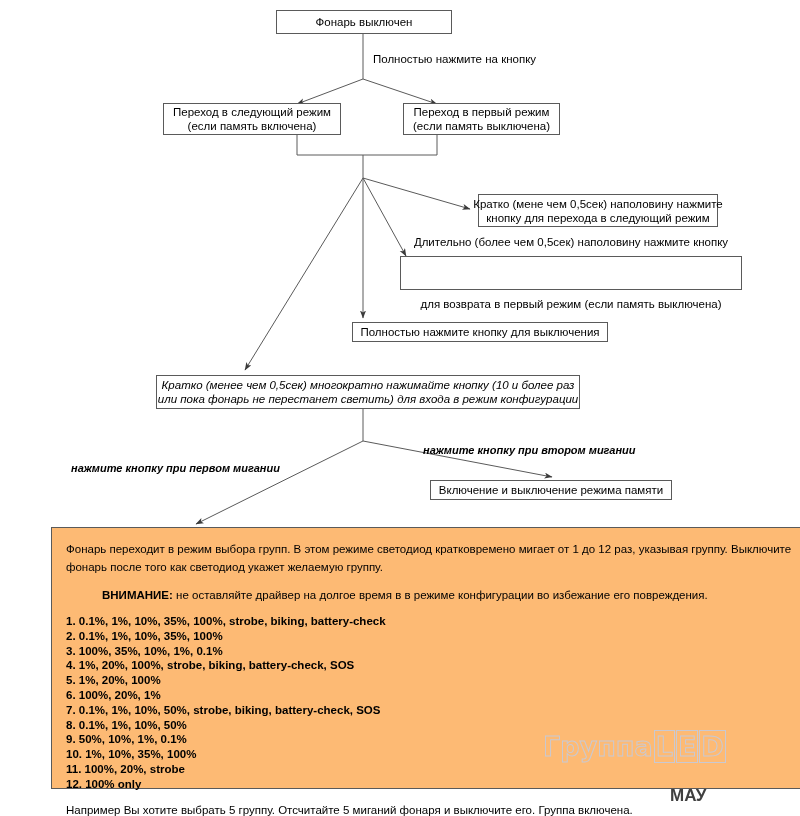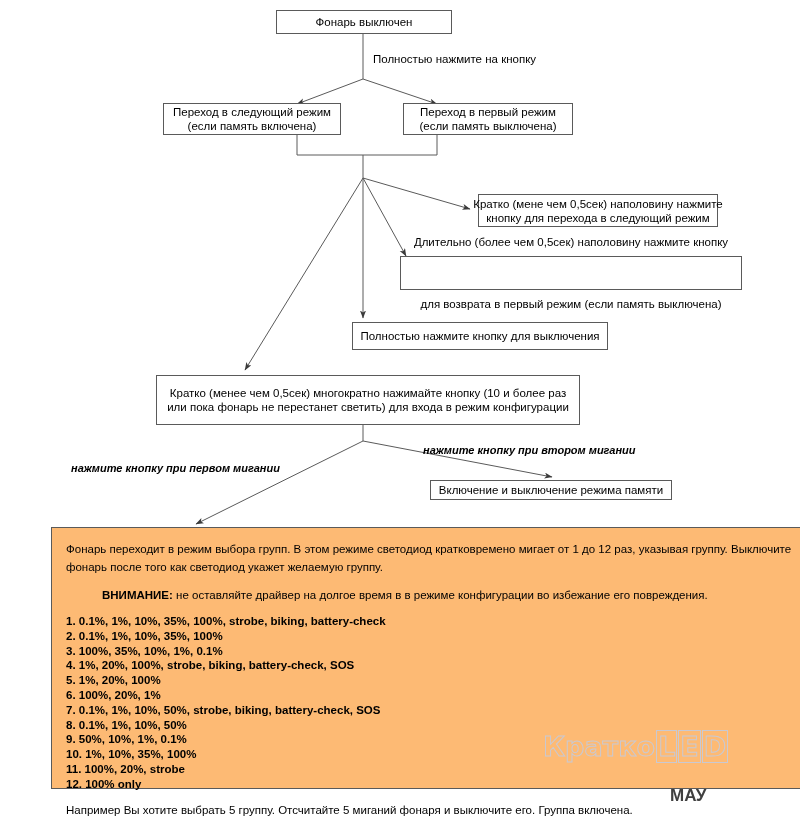--- a/index.html
+++ b/index.html
@@ -165,40 +165,40 @@
     <span class="ln">Фонарь выключен</span>
   </div>
 
   <div class="edge-label" style="left:373px; top:52px;">Полностью нажмите на кнопку</div>
 
   <div class="node" style="left:163px; top:103px; width:178px; height:32px;">
     <span class="ln">Переход в следующий режим</span>
     <span class="ln">(если память включена)</span>
   </div>
 
-  <div class="node" style="left:403px; top:103px; width:170px; height:32px;">
+  <div class="node" style="left:403px; top:103px; width:157px; height:32px;">
     <span class="ln">Переход в первый режим</span>
     <span class="ln">(если память выключена)</span>
   </div>
 
   <div class="node" style="left:478px; top:194px; width:240px; height:33px;">
     <span class="ln">Кратко (мене чем 0,5сек) наполовину нажмите</span>
     <span class="ln">кнопку для перехода в следующий режим</span>
   </div>
 
   <div class="node" style="left:400px; top:256px; width:342px; height:34px;gap:48px;">
     <span class="ln">Длительно (более чем 0,5сек) наполовину нажмите кнопку</span>
     <span class="ln">для возврата в первый режим (если память выключена)</span>
   </div>
 
-  <div class="node" style="left:352px; top:322px; width:256px; height:28px;">
+  <div class="node" style="left:352px; top:322px; width:256px; height:20px;">
     <span class="ln">Полностью нажмите кнопку для выключения</span>
   </div>
 
-  <div class="node" style="left:156px; top:375px; width:424px; height:50px;">
+  <div class="node" style="left:156px; top:375px; width:424px; height:34px;font-style:italic;">
     <span class="ln">Кратко (менее чем 0,5сек) многократно нажимайте кнопку (10 и более раз</span>
     <span class="ln">или пока фонарь не перестанет светить) для входа в режим конфигурации</span>
   </div>
 
   <div class="edge-label italic" style="left:423px; top:443px;">нажмите кнопку при втором мигании</div>
 
   <div class="edge-label italic" style="left:71px; top:461px;">нажмите кнопку при первом мигании</div>
 
   <div class="node" style="left:430px; top:480px; width:242px; height:20px;">
     <span class="ln">Включение и выключение режима памяти</span>
@@ -219,17 +219,17 @@
         <li>7. 0.1%, 1%, 10%, 50%, strobe, biking, battery-check, SOS</li>
         <li>8. 0.1%, 1%, 10%, 50%</li>
         <li>9. 50%, 10%, 1%, 0.1%</li>
         <li>10. 1%, 10%, 35%, 100%</li>
         <li>11. 100%, 20%, strobe</li>
         <li>12. 100% only</li>
       </ol>
     <p class="example">Например Вы хотите выбрать 5 группу. Отсчитайте 5 миганий фонаря и выключите его. Группа включена.</p>
   </div>
 
-  <div id="watermark"><span>Кратко</span><span class="boxed">L</span><span class="boxed">E</span><span class="boxed">D</span></div>
+  <div id="watermark"><span>Группа</span><span class="boxed">L</span><span class="boxed">E</span><span class="boxed">D</span></div>
 
   <div id="watermark-sub">МАУ</div>
 
 </div>
 
 </body></html>

